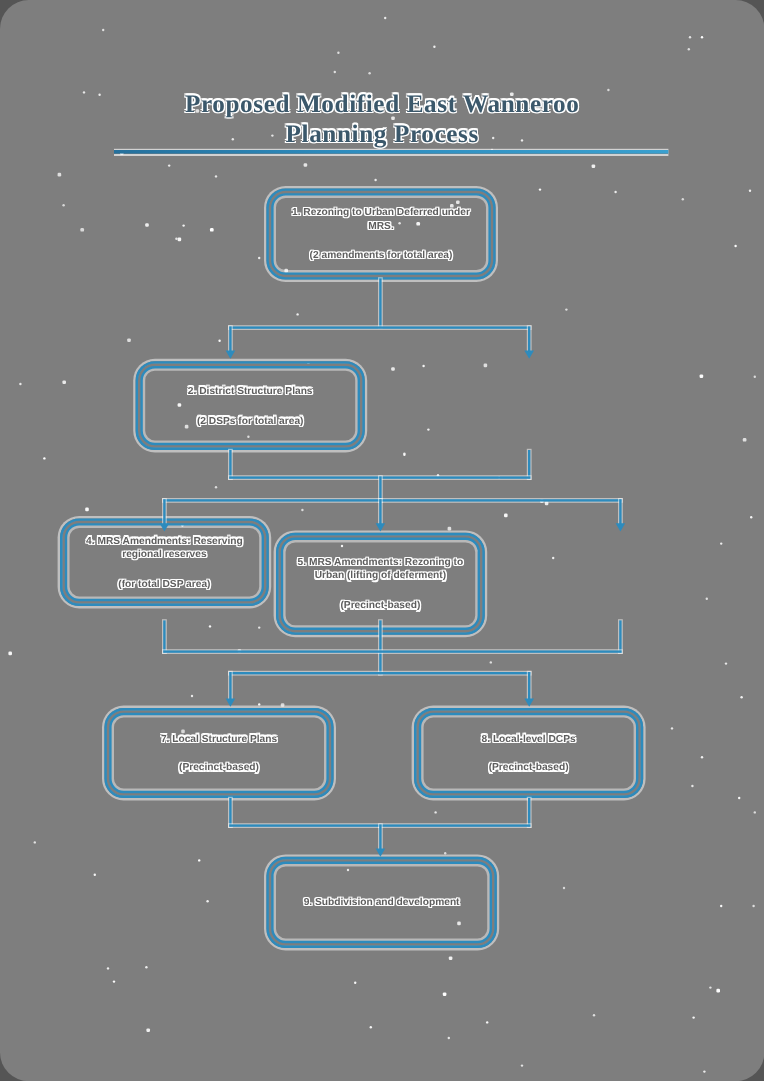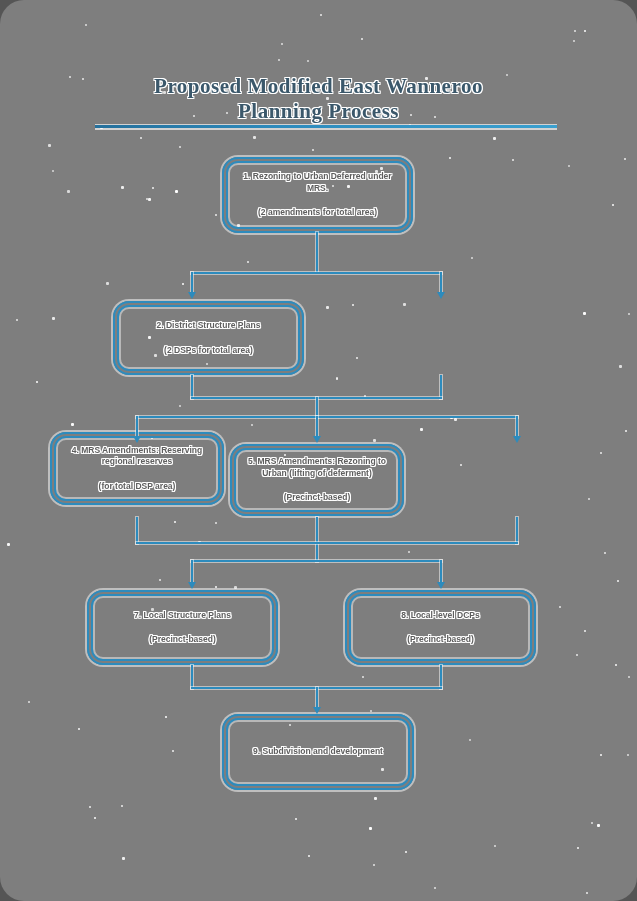--- a/index.html
+++ b/index.html
@@ -56,21 +56,21 @@
     font-size:8.5px;font-weight:bold;line-height:11.5px;
     text-shadow:1px 0 0 #fff,-1px 0 0 #fff,0 1px 0 #fff,0 -1px 0 #fff,
                 1px 1px 0 #fff,-1px -1px 0 #fff,1px -1px 0 #fff,-1px 1px 0 #fff;
   }
   .bx-sub:empty{display:none;}
 
   #box1{left:222px;top:157px;width:191px;height:76px;}
   #box2{left:97px; top:301px;width:191px;height:74px;margin-left:16px;}
   #box3{left:345px;top:301px;width:191px;height:74px;}
   #box4{left:50px; top:432px;width:174px;height:73px;}
-  #box5{left:230px;top:444px;width:174px;height:72px;}
+  #box5{left:230px;top:444px;width:174px;height:85px;}
   #box6{left:427px;top:444px;width:179px;height:74px;}
   #box7{left:87px; top:590px;width:191px;height:75px;}
   #box8{left:345px;top:590px;width:191px;height:75px;}
   #box9{left:222px;top:714px;width:192px;height:76px;}
 
   
   .vline,.hline{
     position:absolute;background:var(--blue);
     box-shadow:0 0 0 1px rgba(255,255,255,.5);
   }

